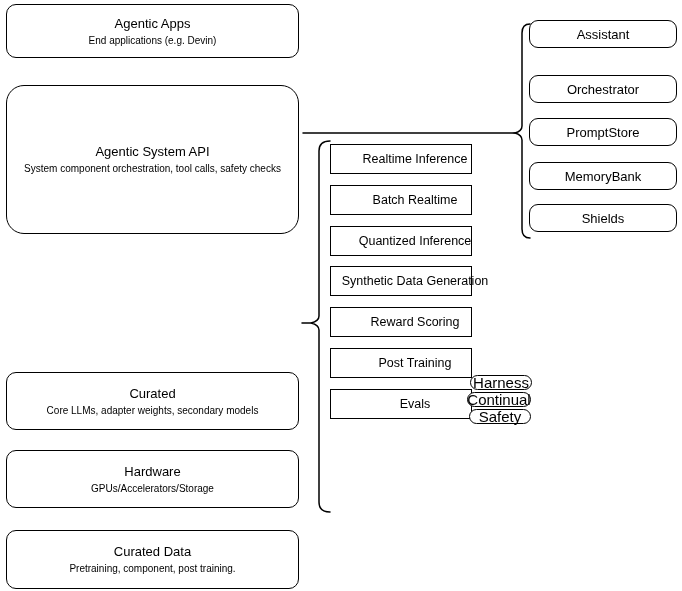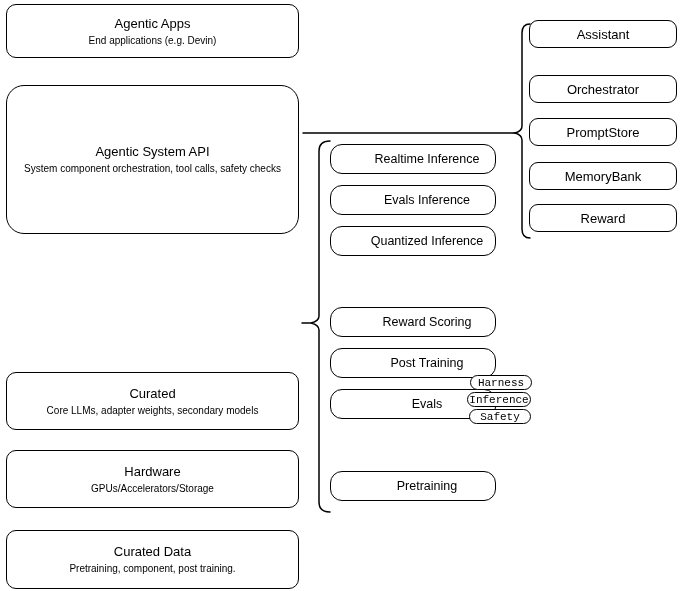--- a/index.html
+++ b/index.html
@@ -31,25 +31,25 @@
     justify-content: center;
     gap: 4px;
     text-align: left;
     z-index: 1;
   }
   .ltitle { font-size: 13px; line-height: 15px; }
   .lsub   { font-size: 10px; line-height: 12px; padding: 0 8px; }
   .mbox {
     position: absolute;
     left: 330px;
-    width: 166px;
+    width: 142px;
     height: 30px;
     box-sizing: border-box;
     border: 1.5px solid #000000;
-    border-radius: 12px;
+    border-radius: 0;
     background: #ffffff;
     display: flex;
     align-items: center;
     justify-content: center;
     font-size: 12.5px;
     z-index: 1;
     white-space: nowrap;
     padding-left: 28px;
   }
   .rbox {
@@ -70,24 +70,23 @@
   }
   .pill {
     position: absolute;
     box-sizing: border-box;
     border: 1.3px solid #000000;
     border-radius: 8px;
     background: #ffffff;
     display: flex;
     align-items: center;
     justify-content: center;
-    font-size: 11px;
+    font-size: 15px;
     z-index: 3;
     white-space: nowrap;
-    font-family: Liberation Mono, monospace;
   }
 </style>
 </head>
 <body>
 
 <div class="canvas">
 
   <svg class="connectors" viewBox="0 0 682 591" fill="none" stroke="#000000" stroke-width="1.5" stroke-linecap="round">
     <path d="M 303,133 H 515"></path>
     <path d="M 530,24 Q 522,24 522,33 V 126 Q 522,131 515,133 Q 522,135 522,140 V 229 Q 522,238 530,238"></path>
@@ -115,30 +114,30 @@
     <div class="ltitle">Hardware</div>
     <div class="lsub">GPUs/Accelerators/Storage</div>
   </div>
 
   <div class="lbox" style="top:530px; height:59px; border-radius:10px">
     <div class="ltitle">Curated Data</div>
     <div class="lsub">Pretraining, component, post training.</div>
   </div>
 
   <div class="mbox" style="top:144px">Realtime Inference</div>
-  <div class="mbox" style="top:185px">Evals Inference</div>
+  <div class="mbox" style="top:185px">Batch Realtime</div>
   <div class="mbox" style="top:226px">Quantized Inference</div>
+  <div class="mbox" style="top:266px">Synthetic Data Generation</div>
   <div class="mbox" style="top:307px">Reward Scoring</div>
   <div class="mbox" style="top:348px">Post Training</div>
   <div class="mbox" style="top:389px">Evals</div>
-  <div class="mbox" style="top:471px">Pretraining</div>
 
   <div class="pill" style="left:470px; top:375px; width:62px; height:15px">Harness</div>
-  <div class="pill" style="left:467px; top:392px; width:64px; height:15px">Inference</div>
+  <div class="pill" style="left:467px; top:392px; width:64px; height:15px">Continual</div>
   <div class="pill" style="left:469px; top:409px; width:62px; height:15px">Safety</div>
 
   <div class="rbox" style="top:20px">Assistant</div>
   <div class="rbox" style="top:75px">Orchestrator</div>
   <div class="rbox" style="top:118px">PromptStore</div>
   <div class="rbox" style="top:162px">MemoryBank</div>
-  <div class="rbox" style="top:204px">Reward</div>
+  <div class="rbox" style="top:204px">Shields</div>
 
 </div>
 
 </body></html>

